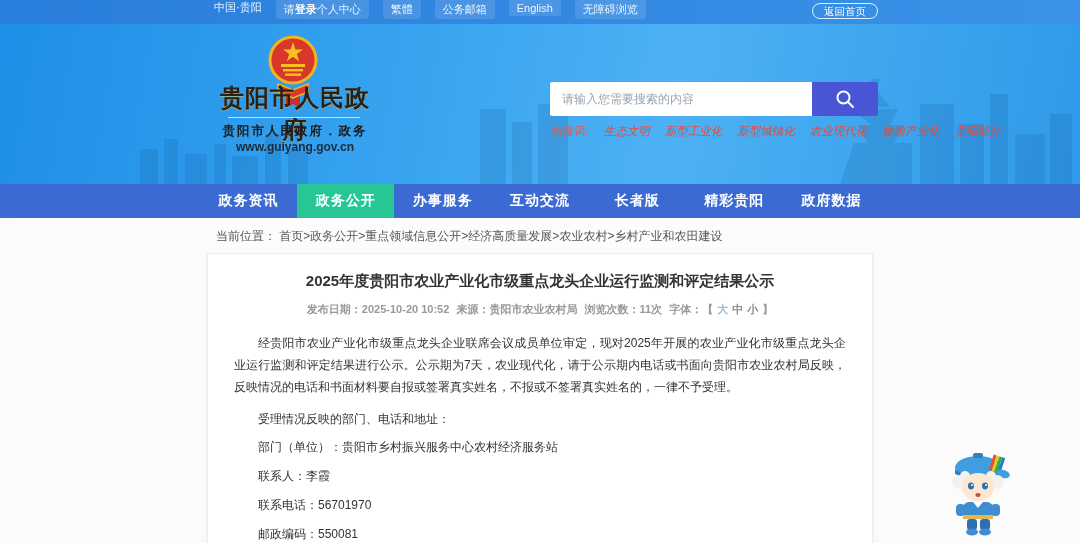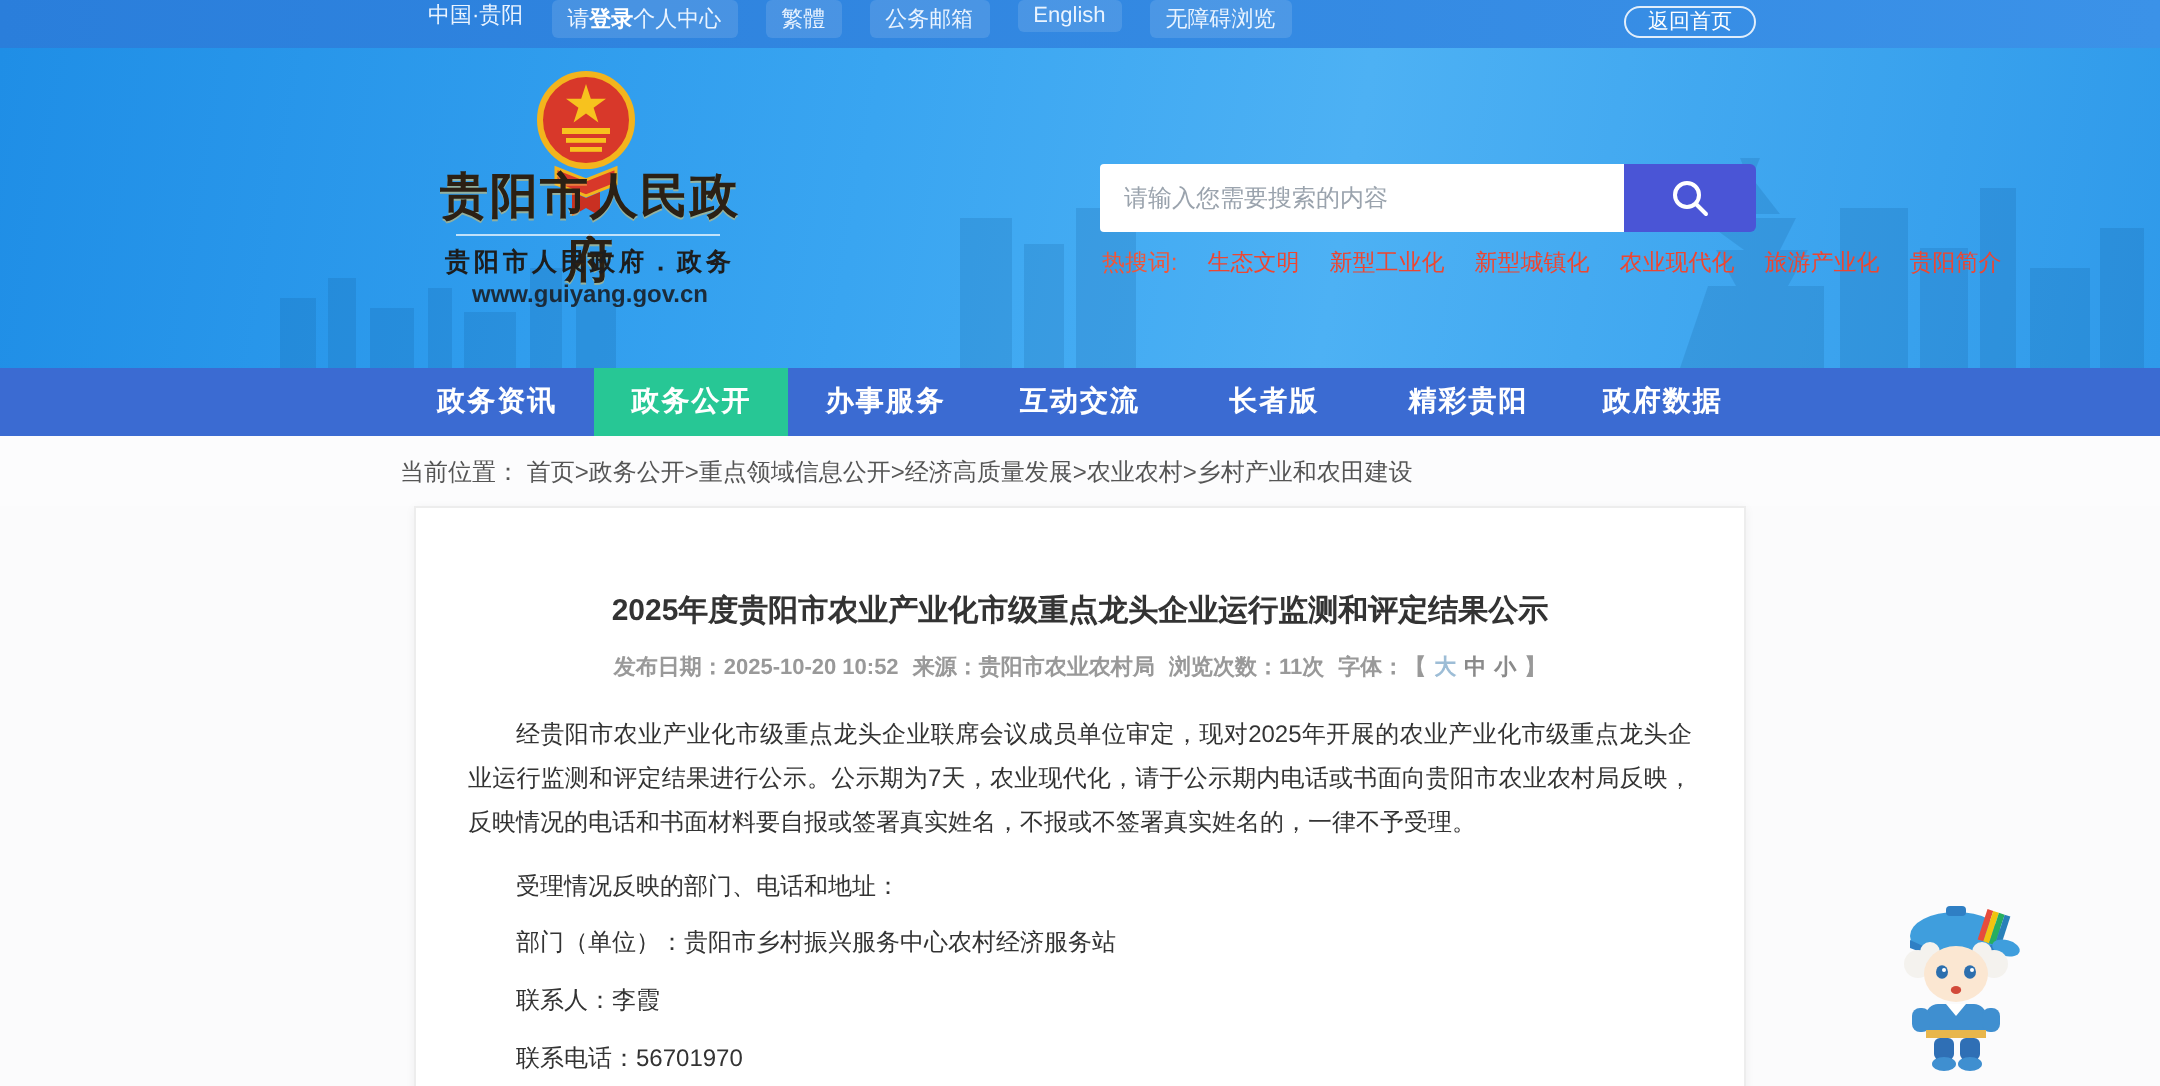--- a/index.html
+++ b/index.html
@@ -21,35 +21,35 @@
   .logo-line { position:absolute; left:228px; top:93px; width:132px; height:1px; background:rgba(255,255,255,.7); }
   .site-subtitle { position:absolute; left:210px; top:99px; width:170px; text-align:center; font-size:12.5px; font-weight:bold; color:#1d1d1d; letter-spacing:2px; }
   .site-url { position:absolute; left:210px; top:116px; width:170px; text-align:center; font-size:12px; font-weight:bold; color:#1b2b3a; }
 
   .search-wrap { position:absolute; left:550px; top:58px; width:328px; height:34px; display:flex; }
   .search-input { flex:1; height:34px; border:none; outline:none; padding:0 12px; font-size:12px; color:#ef4444; border-radius:2px 0 0 2px; background:#fff; }
   .search-input::placeholder { color:#9aa3ad; }
   .search-btn { width:66px; height:34px; background:#4a55d6; border:none; border-radius:0 3px 3px 0; cursor:pointer; display:flex; align-items:center; justify-content:center; }
   .hot-row { position:absolute; left:551px; top:100px; display:flex; gap:15px; font-size:11.5px; }
   .hot-label { color:#f0563a; }
-  .hot-word { color:#ee4631; cursor:pointer; white-space:nowrap; }
+  .hot-word { color:#ee4631; cursor:pointer; white-space:nowrap;font-style:italic; }
 
   
   .nav { height:34px; background:#3b6bd2; }
   .nav-inner { margin-left:200px; width:680px; height:34px; display:flex; }
   .tab { flex:1; display:flex; align-items:center; justify-content:center; color:#fff; font-size:14px; font-weight:bold; cursor:pointer; letter-spacing:1px; }
   .tab.active { background:#27c795; }
 
   
-  .crumb-bar { background:#fcfcfd; padding:10px 0 8px 200px; font-size:12px; color:#555; }
+  .crumb-bar { background:#fcfcfd; padding:10px 0 8px 200px; font-size:12px; color:#555;margin-left:16px; }
   .crumb-bar .path { color:#555; cursor:pointer; }
 
   
   .article-box { position:absolute; left:207px; top:253px; width:666px; height:620px; background:#fff; border:1px solid #ededed; box-shadow:0 1px 5px rgba(0,0,0,.05); padding:18px 26px 20px; }
-  .art-title { text-align:center; font-size:15px; font-weight:bold; color:#333;margin-top:24px; }
+  .art-title { text-align:center; font-size:15px; font-weight:bold; color:#333; }
   .art-meta { margin-top:11px; text-align:center; font-size:11px; color:#999;font-weight:bold; }
   .art-meta span { margin:0 2px; }
   .font-lg { color:#9dbdd6; cursor:pointer; }
   .font-md,.font-sm { color:#8a8a8a; cursor:pointer; margin:0 3px; }
   .art-body { margin-top:15px; font-size:12px; color:#333; }
   .para-first { text-indent:2em; line-height:1.85; text-align:justify; }
   .info-line { padding-left:2em; margin-top:12px; line-height:1.4; }
 
   
   .mascot { position:absolute; left:943px; top:450px; width:74px; height:88px; cursor:pointer; }

